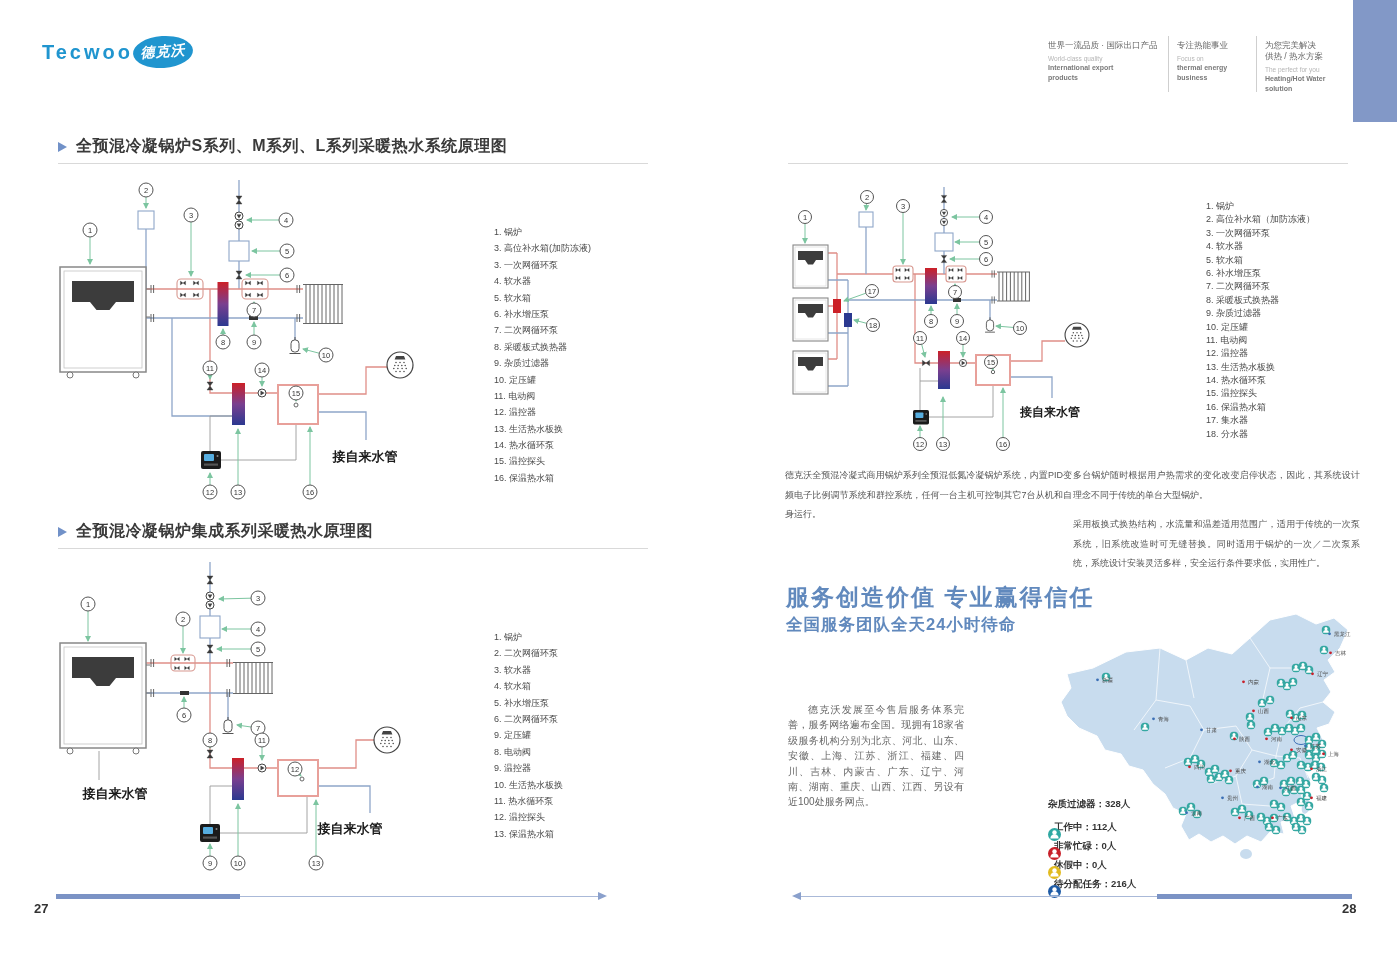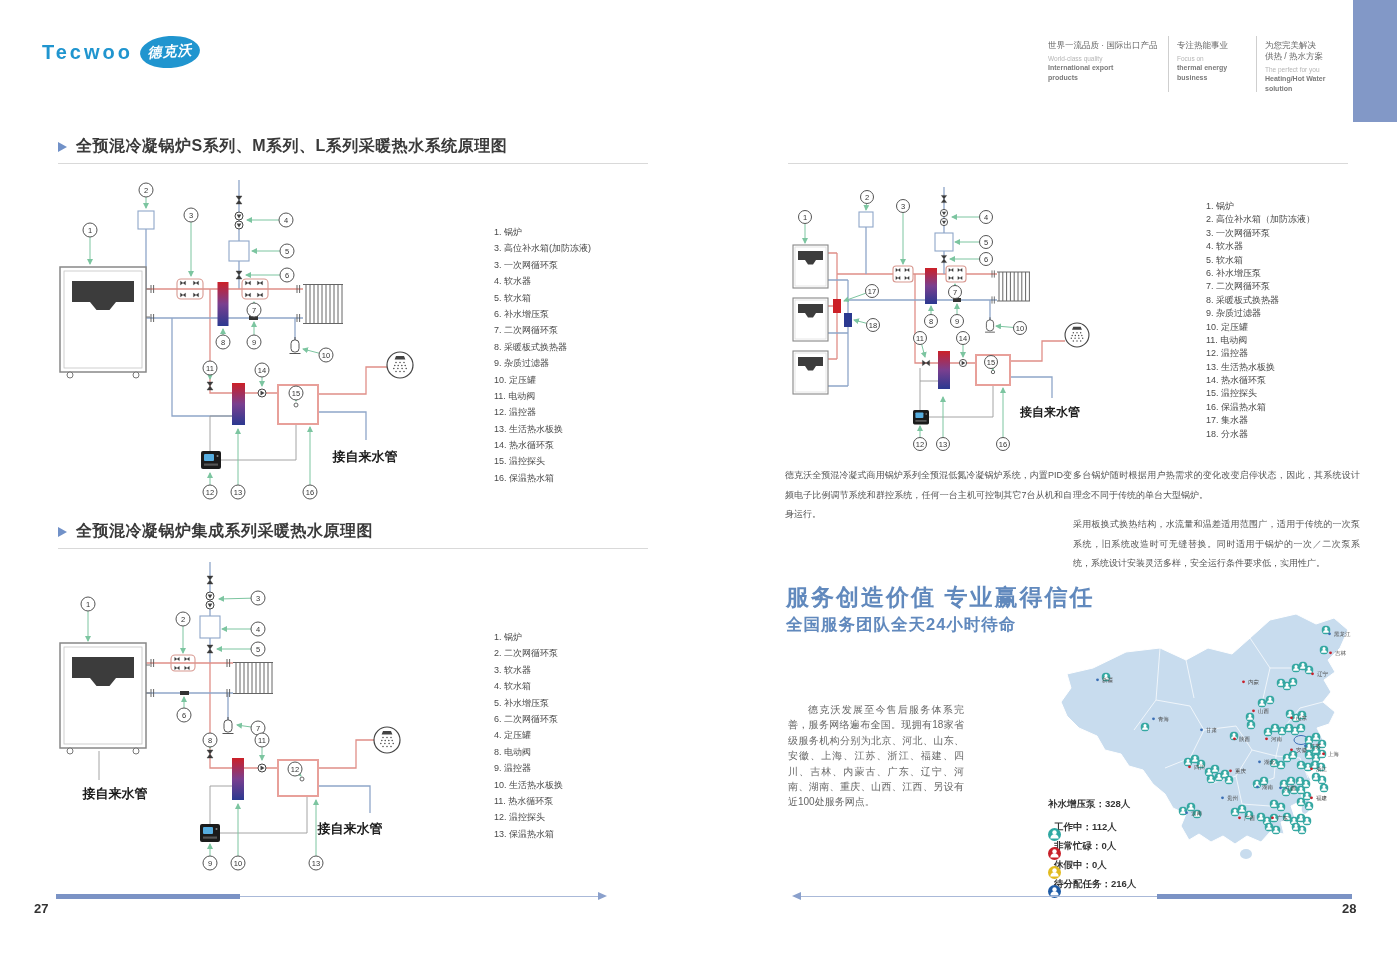--- a/index.html
+++ b/index.html
@@ -1,19 +1,19 @@
 <!DOCTYPE html>
 <html><head>
 <meta charset="utf-8">
 <style>
   html,body{margin:0;padding:0;background:#e8e8e8;}
   .sheet{position:relative;width:1400px;height:956px;background:#ffffff;overflow:hidden;
          font-family:"Liberation Sans","DejaVu Sans",sans-serif;}
   
-  .logo{position:absolute;left:42px;top:36px;display:flex;align-items:center;gap:7px;}
+  .logo{position:absolute;left:42px;top:36px;display:flex;align-items:center;}
   .logo-word{color:#2095cf;font-size:20px;font-weight:bold;letter-spacing:3px;}
   .logo-emblem{position:relative;width:60px;height:32px;background:#2095cf;border-radius:50%;
                display:flex;align-items:center;justify-content:center;transform:rotate(-4deg);}
   .logo-emblem span{color:#fff;font-size:14px;font-weight:bold;font-style:italic;letter-spacing:1px;}
   .logo-reg{position:absolute;right:-6px;top:-4px;color:#2095cf;font-size:7px;}
   .hcol{position:absolute;top:40px;}
   .hcol .cn{font-size:8.5px;color:#666;line-height:11px;margin-bottom:3px;}
   .hcol .lt{font-size:6.5px;color:#b5b5b5;line-height:9px;}
   .hcol .bd{font-size:7px;color:#7a7a7a;font-weight:bold;line-height:9.5px;}
   .hdiv{position:absolute;top:36px;width:1px;height:56px;background:#cfcfcf;}
@@ -206,21 +206,21 @@
       <div class="legend-item">15. 温控探头</div>
       <div class="legend-item">16. 保温热水箱</div>
     </div>
   <div class="legend" style="left:494px;top:631px;">
       <div class="legend-item">1. 锅炉</div>
       <div class="legend-item">2. 二次网循环泵</div>
       <div class="legend-item">3. 软水器</div>
       <div class="legend-item">4. 软水箱</div>
       <div class="legend-item">5. 补水增压泵</div>
       <div class="legend-item">6. 二次网循环泵</div>
-      <div class="legend-item">4. 定压罐</div>
+      <div class="legend-item">9. 定压罐</div>
       <div class="legend-item">8. 电动阀</div>
       <div class="legend-item">9. 温控器</div>
       <div class="legend-item">10. 生活热水板换</div>
       <div class="legend-item">11. 热水循环泵</div>
       <div class="legend-item">12. 温控探头</div>
       <div class="legend-item">13. 保温热水箱</div>
     </div>
   <div class="legend tight" style="left:1206px;top:200px;">
       <div class="legend-item">1. 锅炉</div>
       <div class="legend-item">2. 高位补水箱（加防冻液）</div>
@@ -810,21 +810,21 @@
           <text x="206" y="212" class="map-label">广西</text>
         </g>
         <g>
           <circle cx="234.5" cy="209.8" r="1.4" fill="#c8202a"></circle>
           <text x="239" y="212" class="map-label">广东</text>
         </g>
       </g>
   </svg>
 
   <div class="stats" style="left:1048px;top:798px;">
-    <div class="stat-title">补水增压泵：328人</div>
+    <div class="stat-title">杂质过滤器：328人</div>
     <div id="stats-rows">
         <div class="stat-row">
           <span>
             <svg width="13" height="13" viewBox="0 0 10 10">
               <circle cx="5" cy="5" r="5" fill="#2fa8a2"></circle>
               <circle cx="5" cy="3.5" r="1.7" fill="#fff"></circle>
               <path d="M1.8,8.1 a3.2,3.2 0 0 1 6.4,0 Z" fill="#fff"></path>
             </svg>
           </span>
           <span class="lbl">工作中：112人</span>

